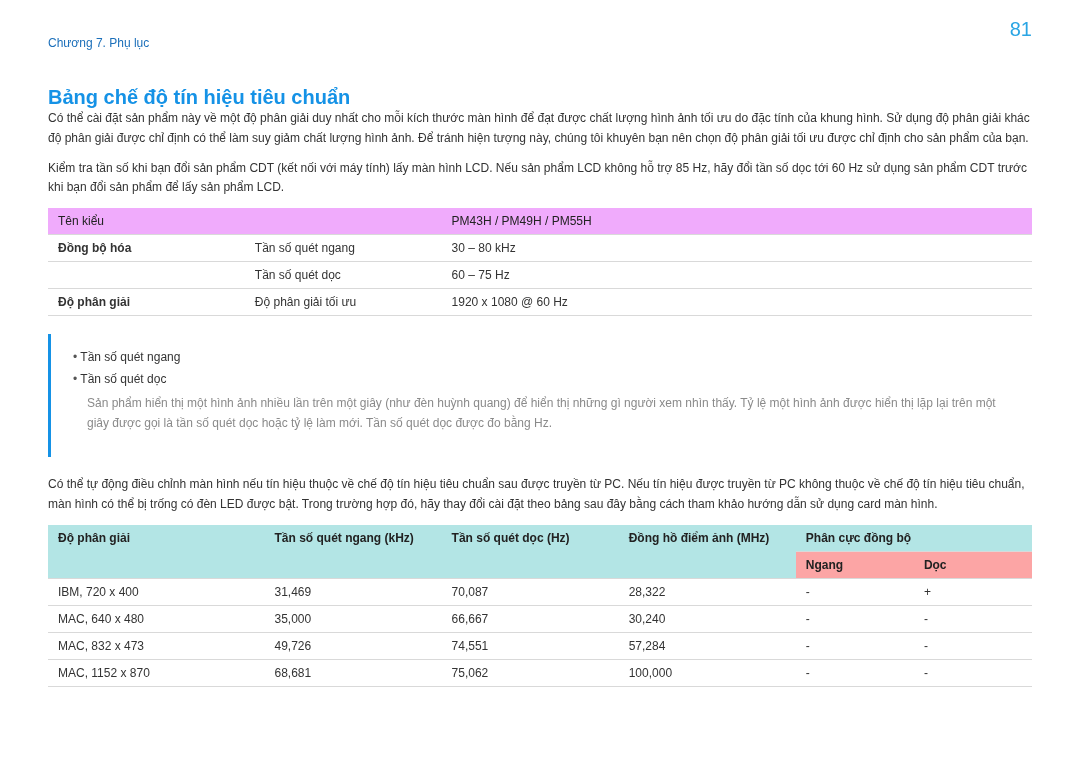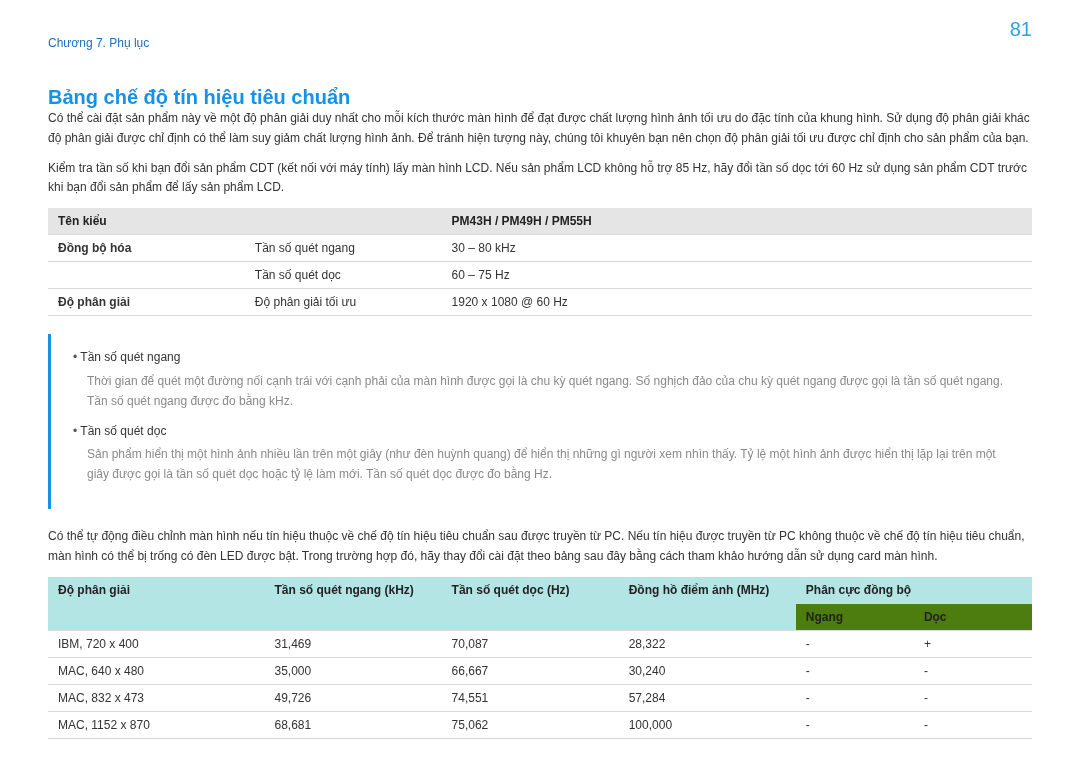--- a/index.html
+++ b/index.html
@@ -5,32 +5,32 @@
   * { box-sizing: border-box; margin: 0; padding: 0; }
   html, body { width: 1080px; height: 763px; background: #fff; font-family: Arial, Helvetica, sans-serif; color: #333; }
   .page { padding: 36px 48px 0 48px; position: relative; }
   .breadcrumb { color: #1b6fba; font-size: 12px; margin-bottom: 36px; }
   .page-number { position: absolute; top: 18px; right: 48px; color: #2aa5e4; font-size: 20px; font-weight: 400; }
   .title { color: #1592e6; font-size: 20px; font-weight: 700; }
   .body-text { font-size: 12px; line-height: 1.65; color: #333; margin-bottom: 10px; }
 
   table { width: 100%; border-collapse: collapse; font-size: 12px; }
   .tbl1 th, .tbl1 td { text-align: left; padding: 6px 10px; border-bottom: 1px solid #d9d9d9; }
-  .tbl1 thead th { background: #e5e5e5; font-weight: 700; color: #222; }
+  .tbl1 thead th { background: #f0abfc; font-weight: 400; color: #222; }
 
   .note { border-left: 3px solid #1592e6; padding: 14px 16px 14px 22px; margin: 18px 0; font-size: 12px; line-height: 1.65; }
   .note ul { list-style: none; padding: 0; }
   .note li { margin-bottom: 2px; }
   .note .bhead::before { content: "•  "; color: #555; }
   .note .bhead { font-weight: 400; color: #333; }
   .note .bdesc { color: #8a8a8a; margin: 4px 0 10px 14px; }
 
   .tbl2 th, .tbl2 td { text-align: left; padding: 6px 10px; border-bottom: 1px solid #d9d9d9; }
   .tbl2 thead th { background: #b3e5e5; font-weight: 700; color: #222; vertical-align: top; }
-  .tbl2 .sub th { background: #4d7c0f; font-weight: 700; }
+  .tbl2 .sub th { background: #fca5a5; font-weight: 700; }
   .c1 { width: 22%; }
   .c2 { width: 18%; }
   .c3 { width: 18%; }
   .c4 { width: 18%; }
   .c5 { width: 12%; }
   .c6 { width: 12%; }
 </style>
 </head>
 <body>
 
@@ -66,21 +66,20 @@
         <td>Độ phân giải tối ưu</td>
         <td>1920 x 1080 @ 60 Hz</td>
       </tr>
     </tbody>
   </table>
 
   <div class="note">
     <ul>
       <li>
         <div class="bhead">Tần số quét ngang</div>
-        <div class="bdesc">Thời gian để quét một đường nối cạnh trái với cạnh phải của màn hình được gọi là chu kỳ quét ngang. Số nghịch đảo của chu kỳ quét ngang được gọi là tần số quét ngang. Tần số quét ngang được đo bằng kHz.</div>
       </li>
       <li>
         <div class="bhead">Tần số quét dọc</div>
         <div class="bdesc">Sản phẩm hiển thị một hình ảnh nhiều lần trên một giây (như đèn huỳnh quang) để hiển thị những gì người xem nhìn thấy. Tỷ lệ một hình ảnh được hiển thị lặp lại trên một giây được gọi là tần số quét dọc hoặc tỷ lệ làm mới. Tần số quét dọc được đo bằng Hz.</div>
       </li>
     </ul>
   </div>
 
   <p class="body-text">Có thể tự động điều chỉnh màn hình nếu tín hiệu thuộc về chế độ tín hiệu tiêu chuẩn sau được truyền từ PC. Nếu tín hiệu được truyền từ PC không thuộc về chế độ tín hiệu tiêu chuẩn, màn hình có thể bị trống có đèn LED được bật. Trong trường hợp đó, hãy thay đổi cài đặt theo bảng sau đây bằng cách tham khảo hướng dẫn sử dụng card màn hình.</p>
 

